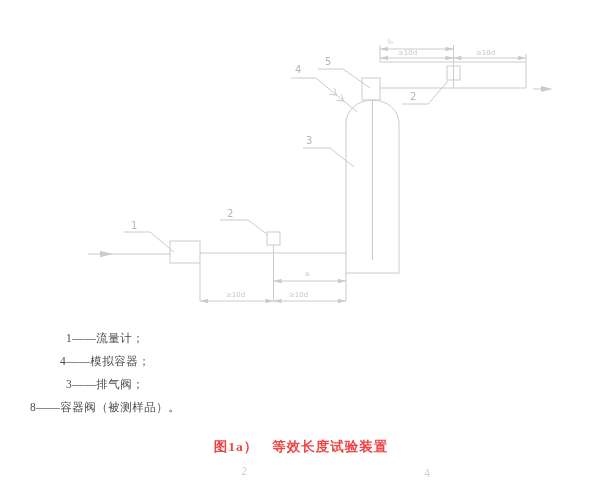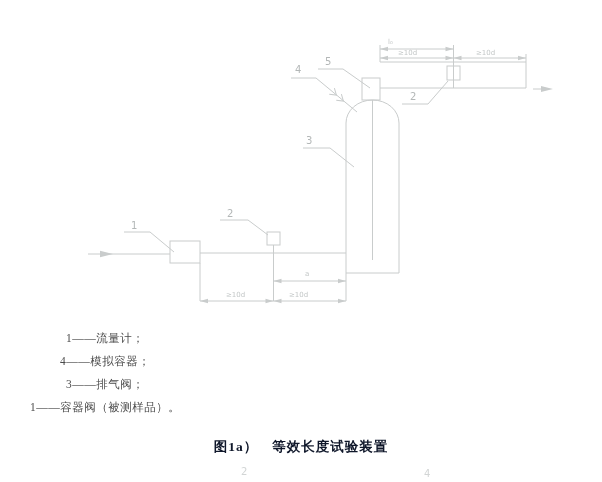--- a/index.html
+++ b/index.html
@@ -15,21 +15,21 @@
   .dimtext{
     position:absolute;color:#c3c7c7;font-size:7px;line-height:7px;
     font-family:"DejaVu Sans", sans-serif;letter-spacing:0px;white-space:nowrap;
   }
   .legend{
     position:absolute;left:30px;top:327px;color:#4a4a4a;font-size:11.5px;
   }
   .legend div{height:23px;line-height:23px;white-space:nowrap;letter-spacing:0.5px;text-align:center;}
   .caption{
     position:absolute;left:0;top:438px;width:602px;text-align:center;
-    color:#0f172a;font-size:13.5px;font-weight:bold;letter-spacing:1px;white-space:nowrap;
+    color:#ef4444;font-size:13.5px;font-weight:bold;letter-spacing:1px;white-space:nowrap;
   }
   .caption .gap{display:inline-block;width:14px;}
   .pagenum{
     position:absolute;color:#d2d5d5;font-size:10px;line-height:10px;
     font-family:"DejaVu Sans", sans-serif;
   }
 </style>
 </head>
 <body>
 
@@ -103,21 +103,21 @@
   <span class="dimtext" style="left:398px;top:50px">≥10d</span>
   <span class="dimtext" style="left:476px;top:50px">≥10d</span>
   <span class="dimtext" style="left:305px;top:271px">a</span>
   <span class="dimtext" style="left:226px;top:292px">≥10d</span>
   <span class="dimtext" style="left:289px;top:292px">≥10d</span>
 
   <div class="legend">
     <div>1——流量计；</div>
     <div>4——模拟容器；</div>
     <div>3——排气阀；</div>
-    <div>1——容器阀（被测样品）。</div>
+    <div>8——容器阀（被测样品）。</div>
   </div>
 
   <div class="caption">
     <span>图1a）</span><span class="gap"></span><span>等效长度试验装置</span>
   </div>
 
   <span class="pagenum" style="left:241px;top:467px">2</span>
   <span class="pagenum" style="left:424px;top:469px">4</span>
 
 </div>

